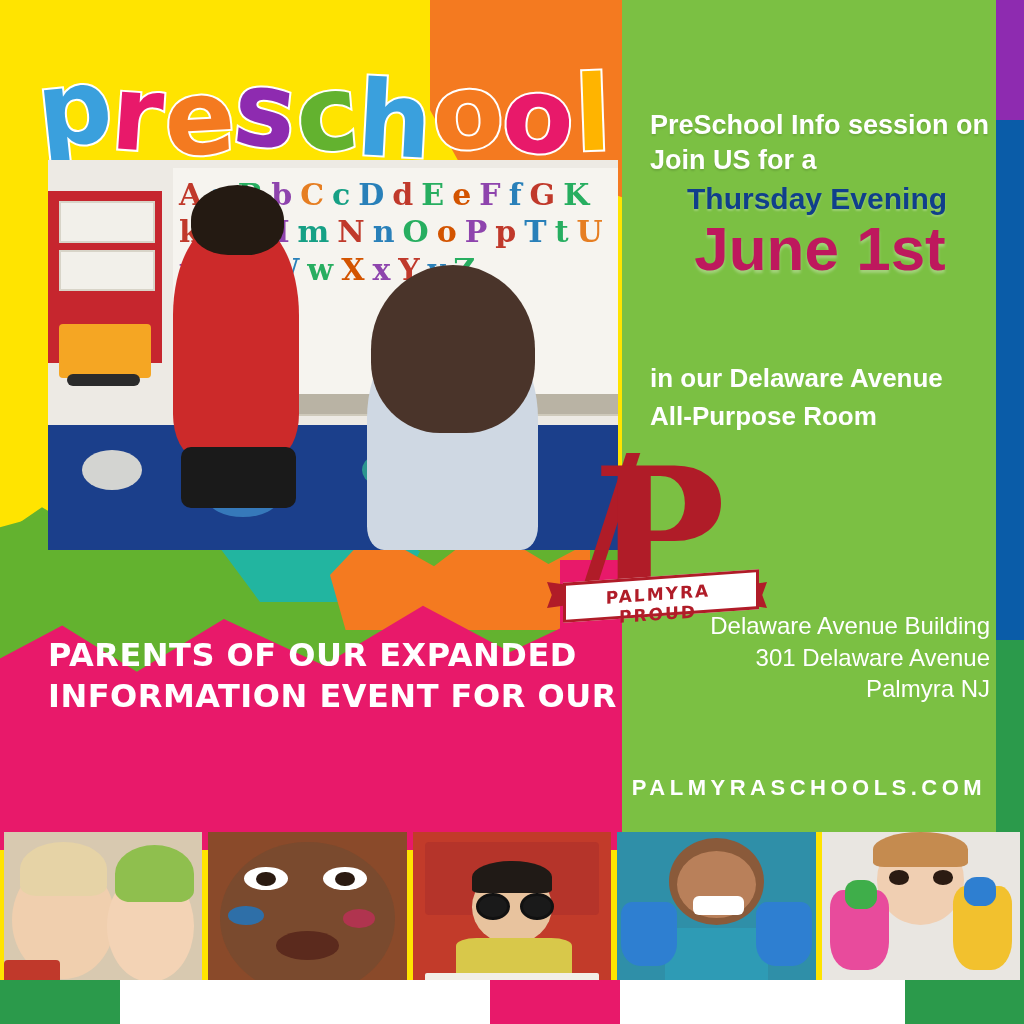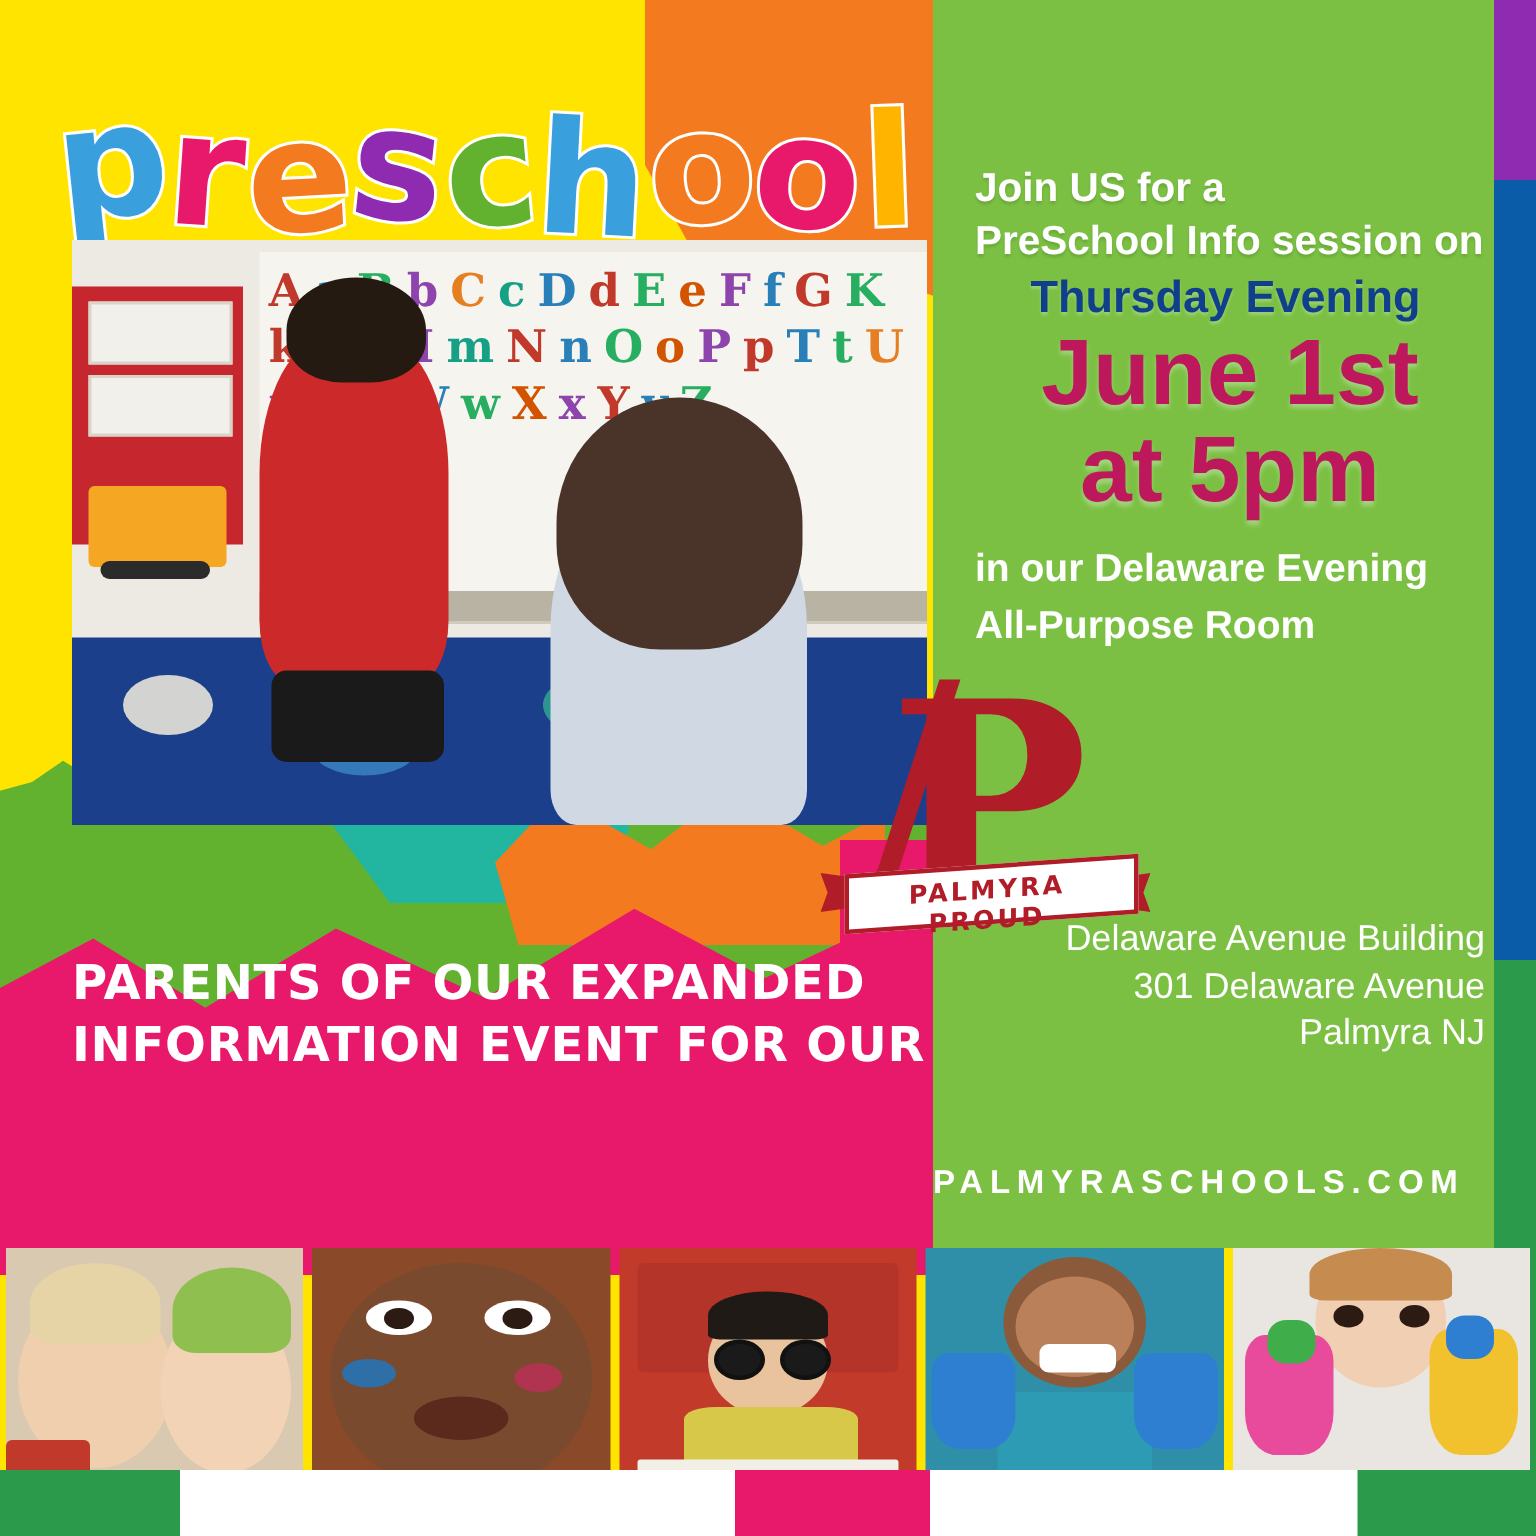--- a/index.html
+++ b/index.html
@@ -213,21 +213,21 @@
     font-size:17px;letter-spacing:2px;
     transform:skewY(-4deg);
   }
 
   .addr{
     position:absolute;left:650px;top:610px;width:340px;
     color:#ffffff;font-size:24px;line-height:1.32;text-align:right;
   }
   .website{
     position:absolute;left:622px;top:775px;width:374px;
-    color:#ffffff;text-align:left;
+    color:#ffffff;text-align:center;
     font-size:22px;font-weight:bold;letter-spacing:4.5px;
   }
 
   
   .strip{
     position:absolute;left:0;top:832px;width:1024px;height:160px;
     display:flex;gap:6px;padding:0 4px;box-sizing:border-box;
   }
   .strip-cell{
     flex:1;height:160px;overflow:hidden;position:relative;background:#cfd8dc;
@@ -342,30 +342,29 @@
       <div class="hair"></div>
     </div>
   </div>
 
   <div class="info-text">
     <div>PARENTS OF OUR EXPANDED</div>
     <div>INFORMATION EVENT FOR OUR</div>
   </div>
 
   <div class="rp rp-top">
+    <div class="rp-line">PreSchool Info session on</div>
     <div class="rp-line">Join US for a</div>
-    <div class="rp-line">PreSchool Info session on</div>
   </div>
   <div class="rp-day">Thursday Evening</div>
   <div class="rp-date">
     <div>June 1st</div>
-    <div>at 5pm</div>
   </div>
   <div class="rp-place">
-    <div>in our Delaware Evening</div>
+    <div>in our Delaware Avenue</div>
     <div>All-Purpose Room</div>
   </div>
 
   <div class="logo">
     <div class="slash"></div>
     <div class="pchar">P</div>
     <div class="ribbon">
       <div class="tail-l"></div>
       <div class="tail-r"></div>
       <div class="band"></div>

